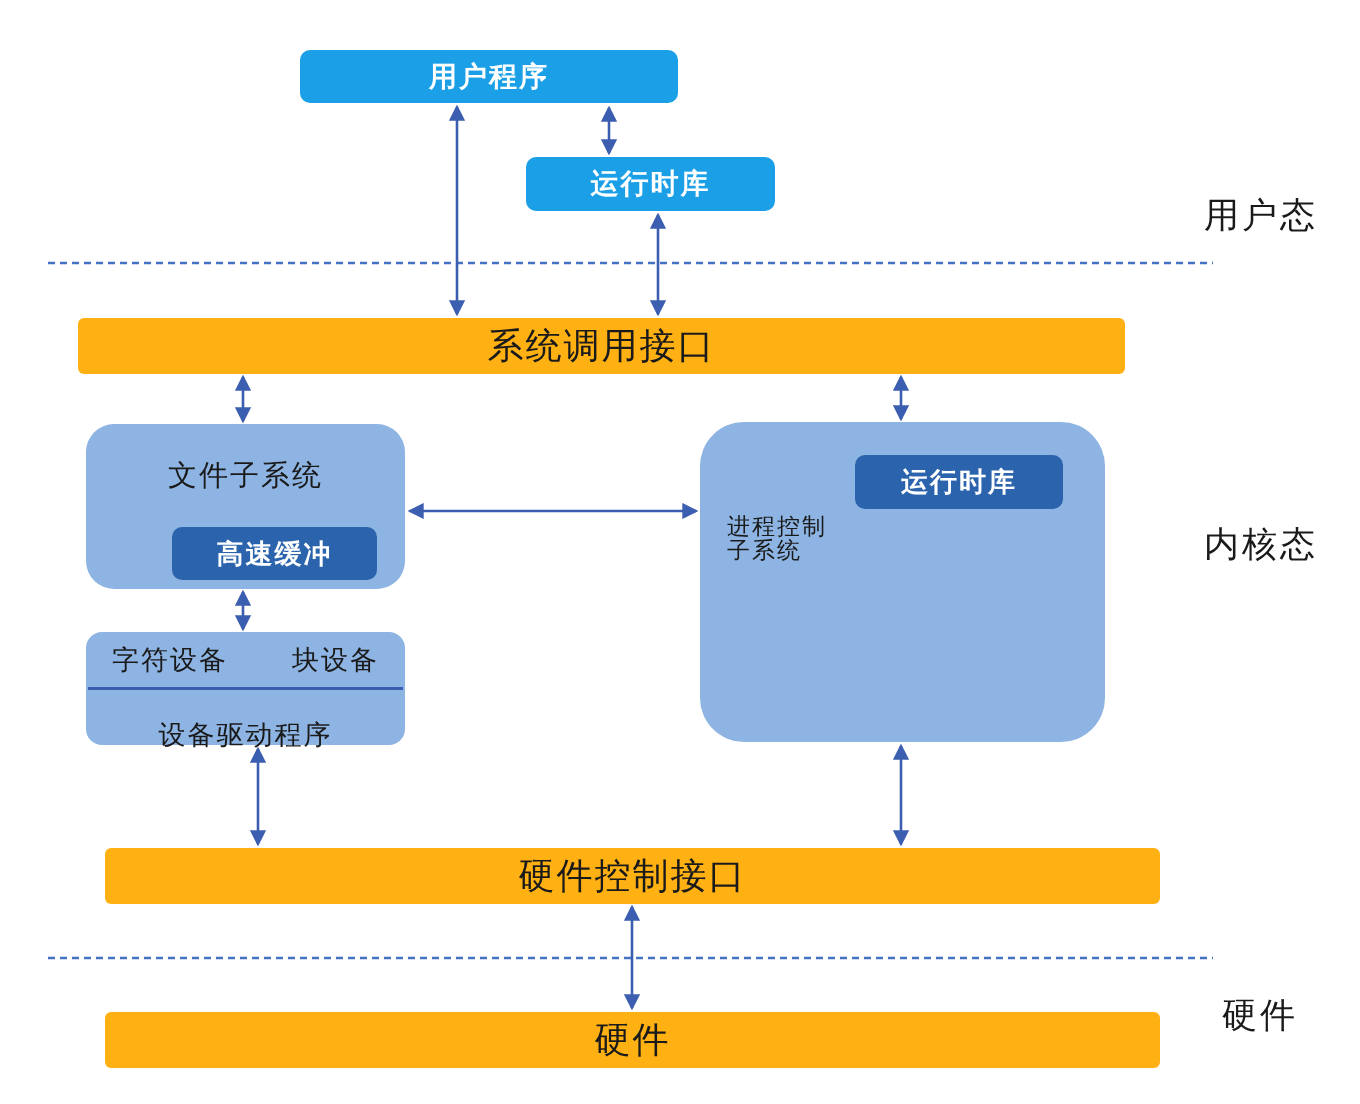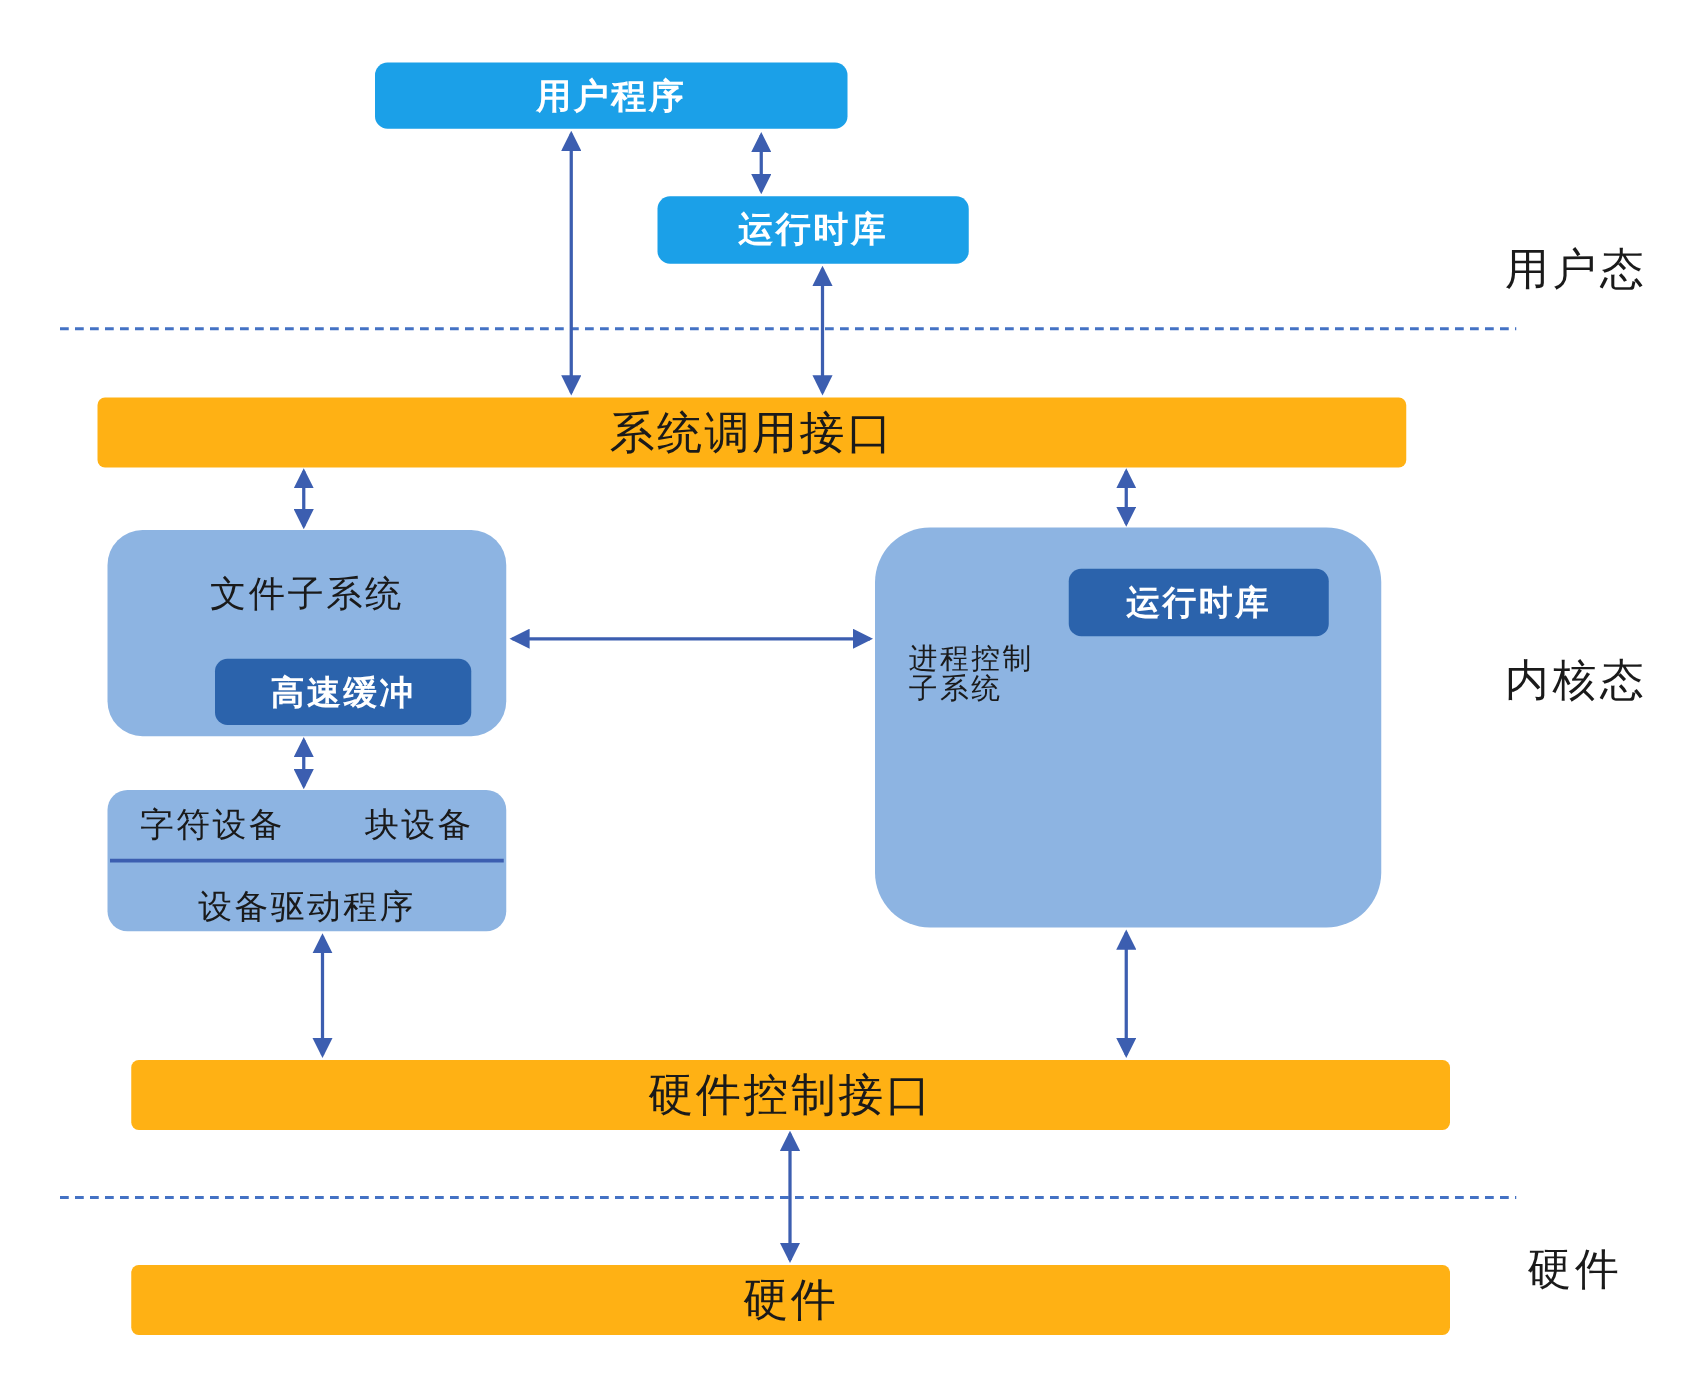--- a/index.html
+++ b/index.html
@@ -84,21 +84,21 @@
   #device-box{border-radius:16px;display:block;}
   #device-box .dev-row{
     display:flex;align-items:center;justify-content:center;
     font-size:27px;font-weight:500;letter-spacing:2px;
   }
   #device-box .dev-top{height:55px;gap:64px;}
   #device-box .dev-divider{
     position:absolute;top:55px;left:2px;right:2px;height:2.5px;
     background:var(--arrow-blue);
   }
-  #device-box .dev-bottom{height:56px;padding-top:10px;}
+  #device-box .dev-bottom{height:56px;padding-top:20px;}
   
   #process-box{border-radius:44px;display:block;}
   #process-box .box-title{
     position:absolute;
     left:27px;top:92px;
     font-size:23px;
     font-weight:500;
     letter-spacing:2px;
     line-height:1.05;
     white-space:pre-line;

